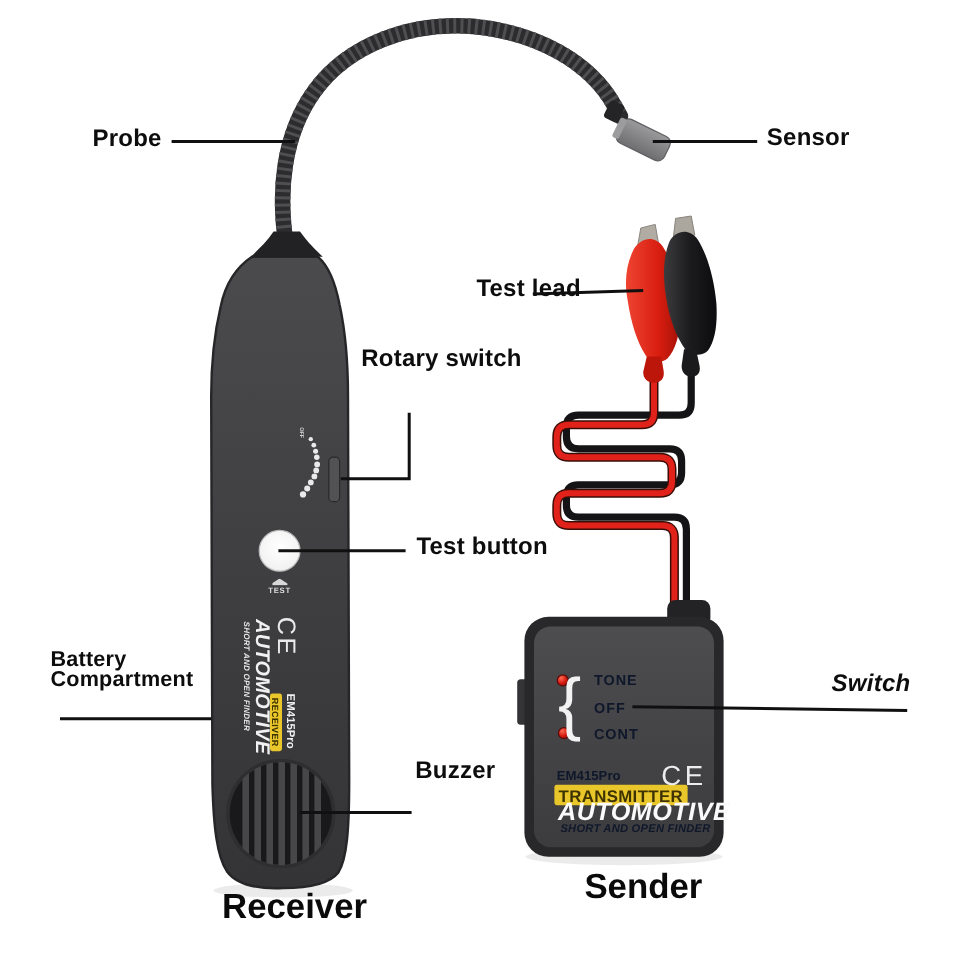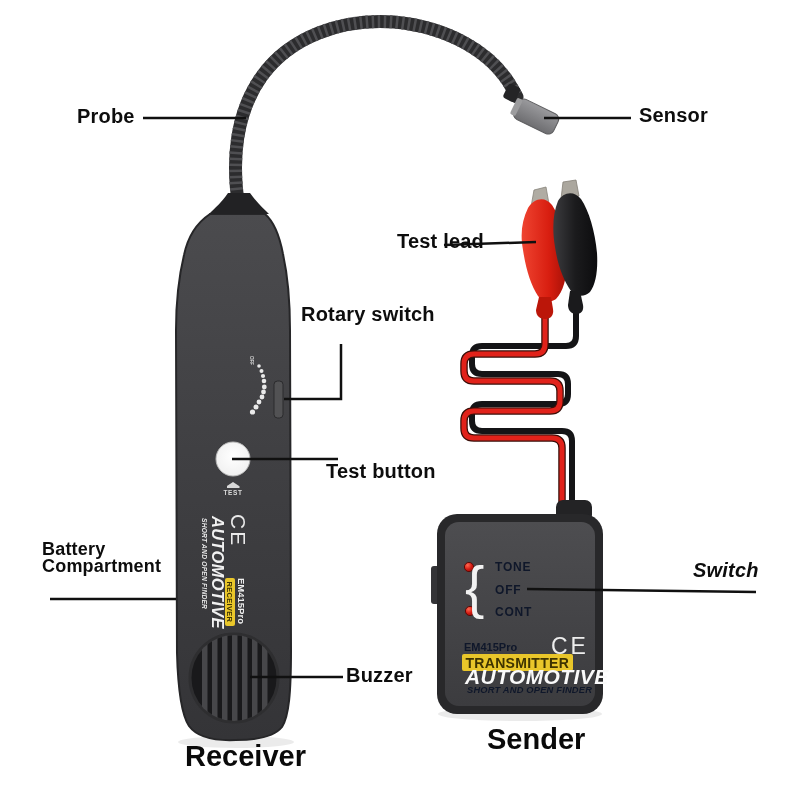--- a/index.html
+++ b/index.html
@@ -183,27 +183,27 @@
       <path d="M232,459 H338"></path>
       <path d="M50,599 H176"></path>
       <path d="M250,677 H343"></path>
       <path d="M527,589 L756,592"></path>
     </g>
   </svg>
 
   <div class="label" style="left:77px;top:106px;">Probe</div>
   <div class="label" style="left:639px;top:105px;">Sensor</div>
   <div class="label" style="left:361px;top:231px;margin-left:36px;">Test lead</div>
-  <div class="label" style="left:301px;top:304px;">Rotary switch</div>
-  <div class="label" style="left:326px;top:446px;margin-top:15px;">Test button</div>
+  <div class="label" style="left:301px;top:289px;">Rotary switch</div>
+  <div class="label" style="left:347px;top:446px;">Test button</div>
   <div class="label small2" style="left:42px;top:541px;">
     <div>Battery</div>
     <div>Compartment</div>
   </div>
-  <div class="label" style="left:346px;top:665px;">Buzzer</div>
+  <div class="label" style="left:346px;top:632px;">Buzzer</div>
   <div class="label" style="left:693px;top:560px;font-style:italic;">Switch</div>
 
   <div class="caption" style="left:185px;top:740px;">Receiver</div>
   <div class="caption" style="left:487px;top:723px;">Sender</div>
 
   <div class="rx-brand">
     <div class="ce">CE</div>
     <div class="model">EM415Pro</div>
     <div class="badge badge--rx" style="position:absolute;left:86px;top:15px;">RECEIVER</div>
     <div class="title">AUTOMOTIVE</div>

